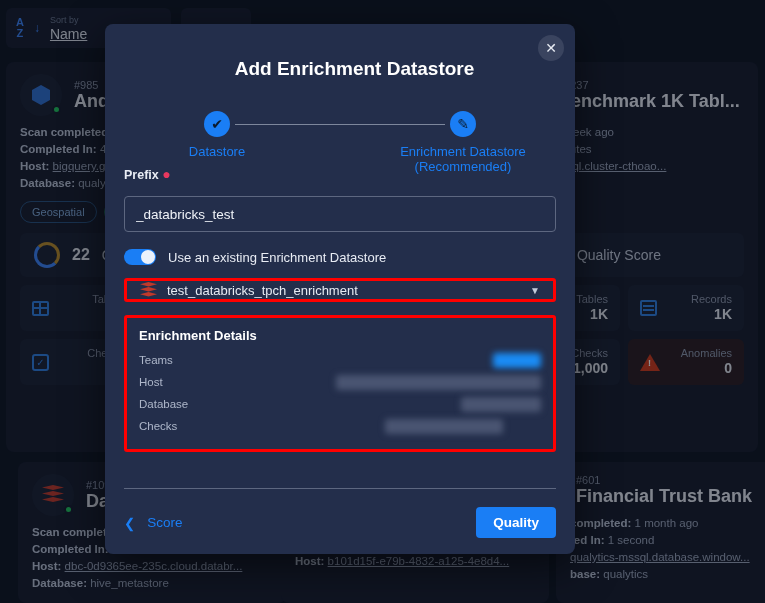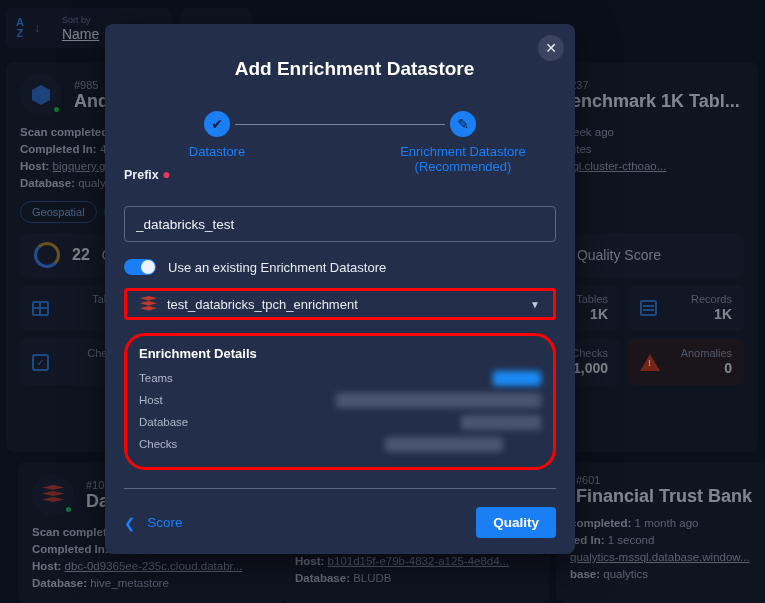--- a/index.html
+++ b/index.html
@@ -15,21 +15,21 @@
   .bg-layer { position: absolute; inset: 0; }
 
   .toolbar { position: absolute; left: 6px; top: 8px; display: flex; gap: 10px; }
   .sortby {
     width: 165px; height: 40px; background: #161d2e; border-radius: 6px;
     display: flex; align-items: center; padding: 0 10px; gap: 10px;
   }
   .sort-icon { color: #3b82f6; font-size: 11px; line-height: 1.0; font-weight: bold;
     display:flex; flex-direction:column; align-items:center; }
   .sort-icon .arrow { font-size: 12px; }
-  .sort-txt { display: flex; flex-direction: column; margin-left: 12px; }
+  .sort-txt { display: flex; flex-direction: column; }
   .sort-lbl { color: #6b7690; font-size: 9px; }
   .sort-val { color: #dfe4ee; font-size: 14px; margin-top: 1px; text-decoration: underline; }
   .tool-box2 {
     width: 70px; height: 40px; background: #161d2e; border-radius: 6px;
     display:flex; align-items:center; justify-content:center;
   }
   .tool-box2 .gl { color: #2f7ee0; font-size: 16px; }
 
   .card {
     position: absolute; background: #161c2d; border-radius: 8px; padding: 12px 14px;
@@ -119,47 +119,47 @@
   .step { position: absolute; top: 0; width: 140px; text-align: center; }
   .step.s1 { left: 42px; }
   .step.s2 { left: 288px; }
   .circ { width: 26px; height: 26px; border-radius: 50%; background: #1a7ef5;
     margin: 7px auto 0; display: flex; align-items: center; justify-content: center;
     color: #0b1a2c; font-size: 14px; }
   .step-lbl { color: #1a7ef5; font-size: 13px; margin-top: 7px; }
   .step-sub { color: #1a7ef5; font-size: 13px; }
 
   .body { padding: 0 19px; }
-  .field-lbl { color: #e8ecf4; font-size: 12.5px; font-weight: bold; margin-bottom: 24px; }
+  .field-lbl { color: #e8ecf4; font-size: 12.5px; font-weight: bold; margin-bottom: 14px; }
   .req { color: #e8385f; font-size: 14px; }
   .text-input {
     width: 100%; height: 36px; background: transparent; border: 1px solid #5d6780;
     border-radius: 4px; color: #f0f3f8; font-size: 13.5px; padding: 0 11px;
     font-family: "Liberation Sans", sans-serif;
   }
   .toggle-row { display: flex; align-items: center; gap: 12px; margin-top: 17px; }
   .toggle { width: 32px; height: 16px; border-radius: 9px; background: #1a7ef5;
     position: relative; cursor: pointer; flex: none; }
   .toggle .knob { position: absolute; right: 1px; top: 1px; width: 14px; height: 14px;
     border-radius: 50%; background: #eaf1fb; }
   .toggle-lbl { color: #e8ecf4; font-size: 13px; }
 
   .hl { border: 3px solid #ff0000; border-radius: 3px; }
   .select-wrap { margin-top: 13px; padding: 1px; }
   .select-box {
-    height: 24px; background: transparent; border-radius: 3px;
+    height: 16px; background: transparent; border-radius: 3px;
     display: flex; align-items: center; gap: 10px; padding: 0 12px; cursor: pointer;
   }
   .sel-icon { width: 17px; height: 16px; position: relative; flex: none; }
   .sel-icon span { position: absolute; left: 0; width: 17px; height: 4.5px;
     background: #c0392b; clip-path: polygon(50% 0%, 100% 50%, 50% 100%, 0% 50%); }
   .sel-val { color: #e7ebf3; font-size: 13px; flex: 1; }
   .caret { color: #c3cbdb; font-size: 10px; }
 
-  .details-wrap { margin-top: 13px; border-radius: 21px; }
+  .details-wrap { margin-top: 13px; }
   .details { padding: 10px 12px 12px; }
   .details-title { color: #fff; font-size: 13px; font-weight: bold; margin-bottom: 6px; }
   .drow { display: flex; align-items: center; height: 22px; }
   .dlabel { color: #aeb7ca; font-size: 11.5px; width: 90px; flex: none; }
   .dval { flex: 1; display: flex; justify-content: flex-end; }
   .redact { height: 15px; border-radius: 3px; filter: blur(3px);
     background: #4a5572; }
   .redact.blue { background: #1a8cf5; }
 
   .footer { margin-top: auto; padding: 0 19px 16px; }
@@ -331,22 +331,20 @@
              <span>hive_metastore</span></div>
       </div>
     </div>
 
     <div class="card" style="left:281px; top:462px; width:268px; height:141px;">
       <div class="meta" style="margin-top:62px">
         <div><b>Completed In:</b>
              <span>6 seconds</span></div>
         <div><b>Host:</b>
              <span class="lnk">b101d15f-e79b-4832-a125-4e8d4...</span></div>
-        <div><b>Database:</b>
-             <span>BLUDB</span></div>
       </div>
     </div>
 
     <div class="card" style="left:556px; top:462px; width:268px; height:141px;">
       <div class="card-head">
         <div style="padding-left:6px">
           <div class="card-id">#601</div>
           <div class="card-title">Financial Trust Bank</div>
         </div>
       </div>

